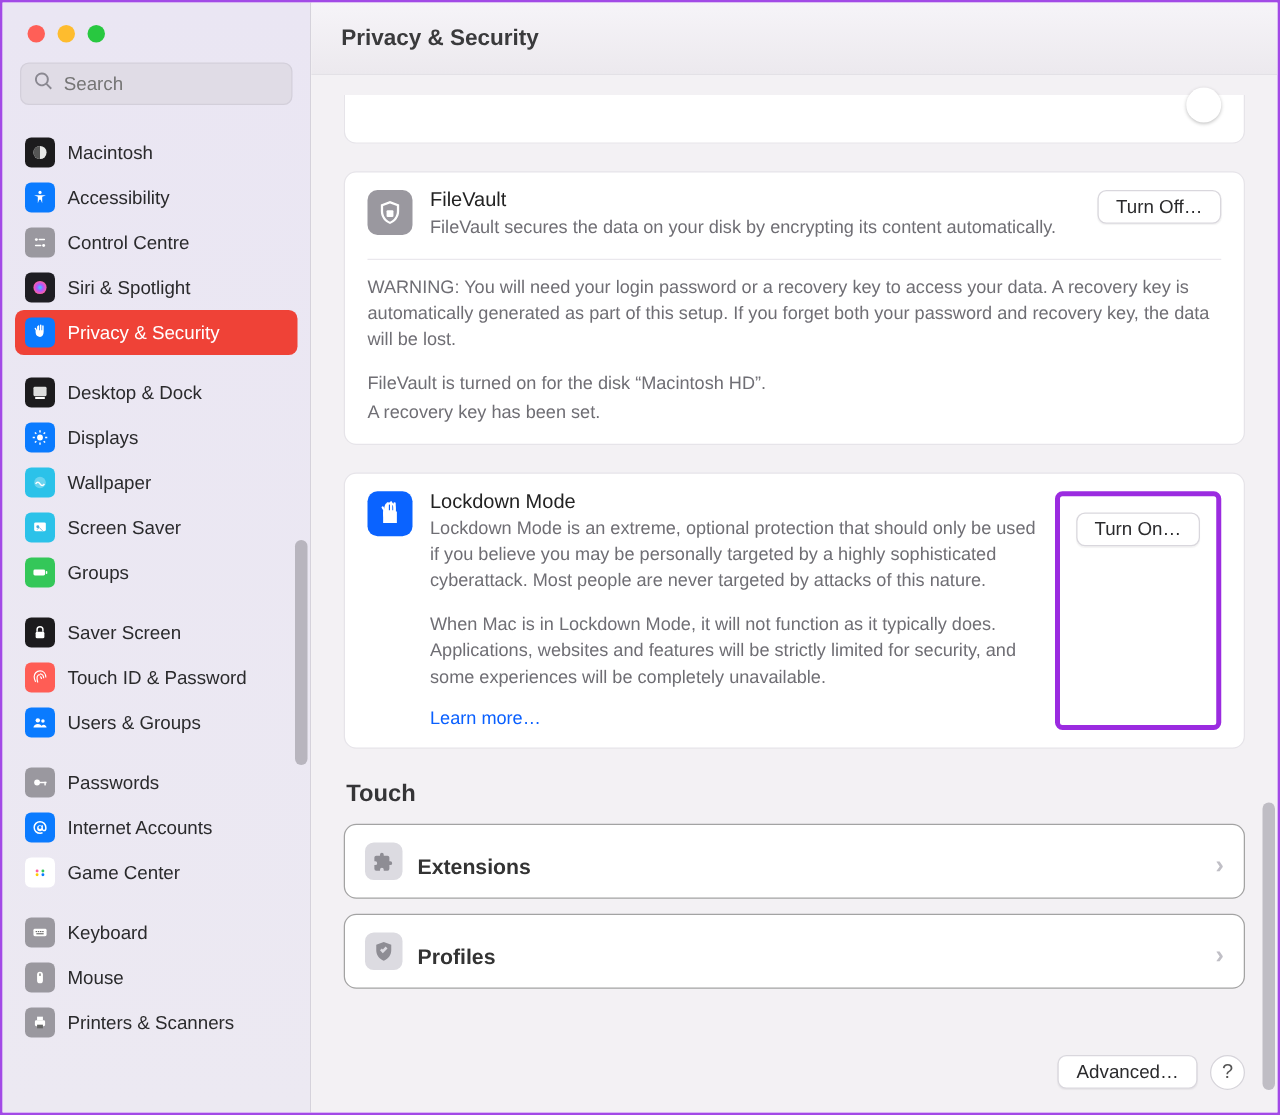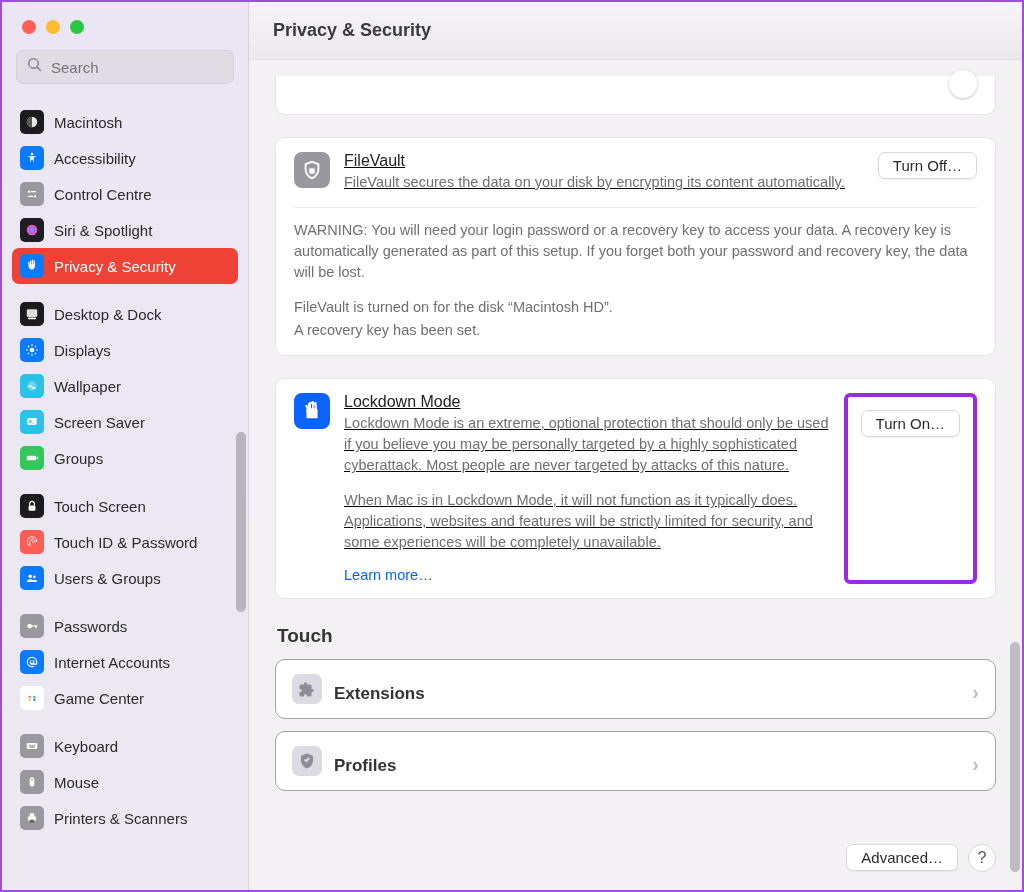--- a/index.html
+++ b/index.html
@@ -91,21 +91,21 @@
     width:28px;height:28px;background:#fff;border-radius:50%;box-shadow:0 1px 3px rgba(0,0,0,.25);
     margin-top:-12px;
   }
 
   .section-row { display:flex; gap:14px; }
   .section-icon {
     width:36px;height:36px;border-radius:8px;flex-shrink:0;
     display:flex;align-items:center;justify-content:center;
   }
   .section-icon svg { width:22px;height:22px;fill:#fff; }
-  .section-text { flex:1;text-decoration:underline; }
+  .section-text { flex:1; }
   .section-title { font-size:16px; font-weight:400; color:#222; }
   .section-desc { font-size:14.5px; color:#6f6e74; line-height:1.45; margin-top:2px; }
   .section-desc.para { margin-top:14px; }
   .btn {
     background:#fff;border:1px solid #d9d7dd;border-radius:7px;
     padding:4px 14px;font-size:15px;color:#2a2a2c;white-space:nowrap;
     box-shadow:0 1px 1px rgba(0,0,0,.05);align-self:flex-start;
   }
   .divider { border-top:1px solid #eae8ed; margin:14px 0 12px; }
 
@@ -270,21 +270,21 @@
           </div>
         </div>
         <div class="nav-group">
           <div class="nav-item">
             <div class="nav-icon" style="background: rgb(28, 27, 29);">
               <svg viewBox="0 0 24 24">
                 <rect x="6" y="11" width="12" height="9" rx="2"></rect>
                 <path d="M8 11V8a4 4 0 018 0v3" fill="none" stroke="#fff" stroke-width="2"></path>
               </svg>
             </div>
-            <span>Touch Screen</span>
+            <span>Saver Screen</span>
           </div>
           <div class="nav-item">
             <div class="nav-icon" style="background: rgb(255, 93, 85);">
               <svg viewBox="0 0 24 24">
                 <path d="M12 3c5 0 8 4 8 9M6 18c-1-2-2-5-2-7 0-4 3-8 8-8M12 7c3 0 5 3 5 6M9 19c-1-2-1-5-1-7 0-2 2-4 4-4M12 11c1 0 2 1 2 3" fill="none" stroke="#fff" stroke-width="1.6"></path>
               </svg>
             </div>
             <span>Touch ID &amp; Password</span>
           </div>
           <div class="nav-item">

